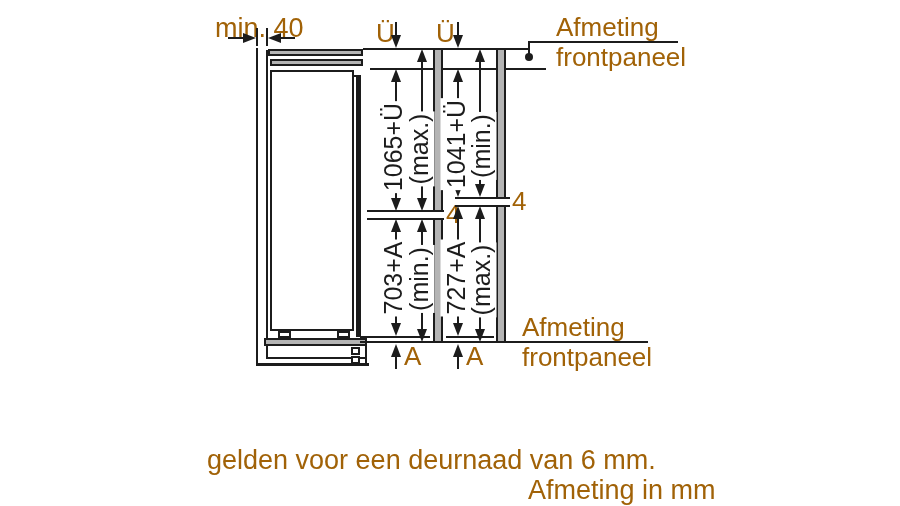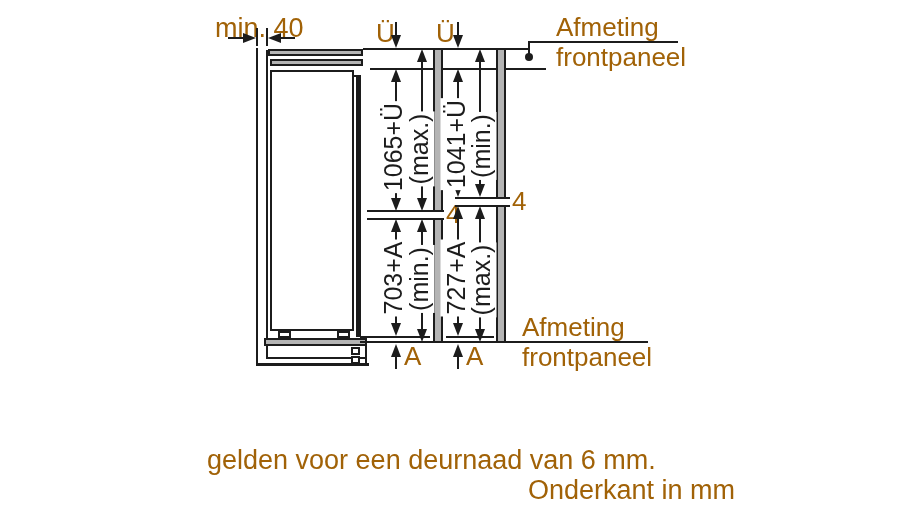--- a/index.html
+++ b/index.html
@@ -129,15 +129,15 @@
   <div class="rot" style="left:481px;top:280px;">(max.)</div>
 
   <div class="arr up" style="left:391px;top:344px;"></div>
   <div class="vline" style="left:395px;top:355px;height:14px;"></div>
   <div class="lbl" style="left:404px;top:343px;">A</div>
   <div class="arr up" style="left:453px;top:344px;"></div>
   <div class="vline" style="left:457px;top:355px;height:14px;"></div>
   <div class="lbl" style="left:466px;top:343px;">A</div>
 
   <div class="lbl note" style="left:207px;top:446px;">gelden voor een deurnaad van 6 mm.</div>
-  <div class="lbl note" style="left:528px;top:476px;">Onderkant in mm</div>
+  <div class="lbl note" style="left:528px;top:476px;">Afmeting in mm</div>
 
 </div>
 
 </body></html>

